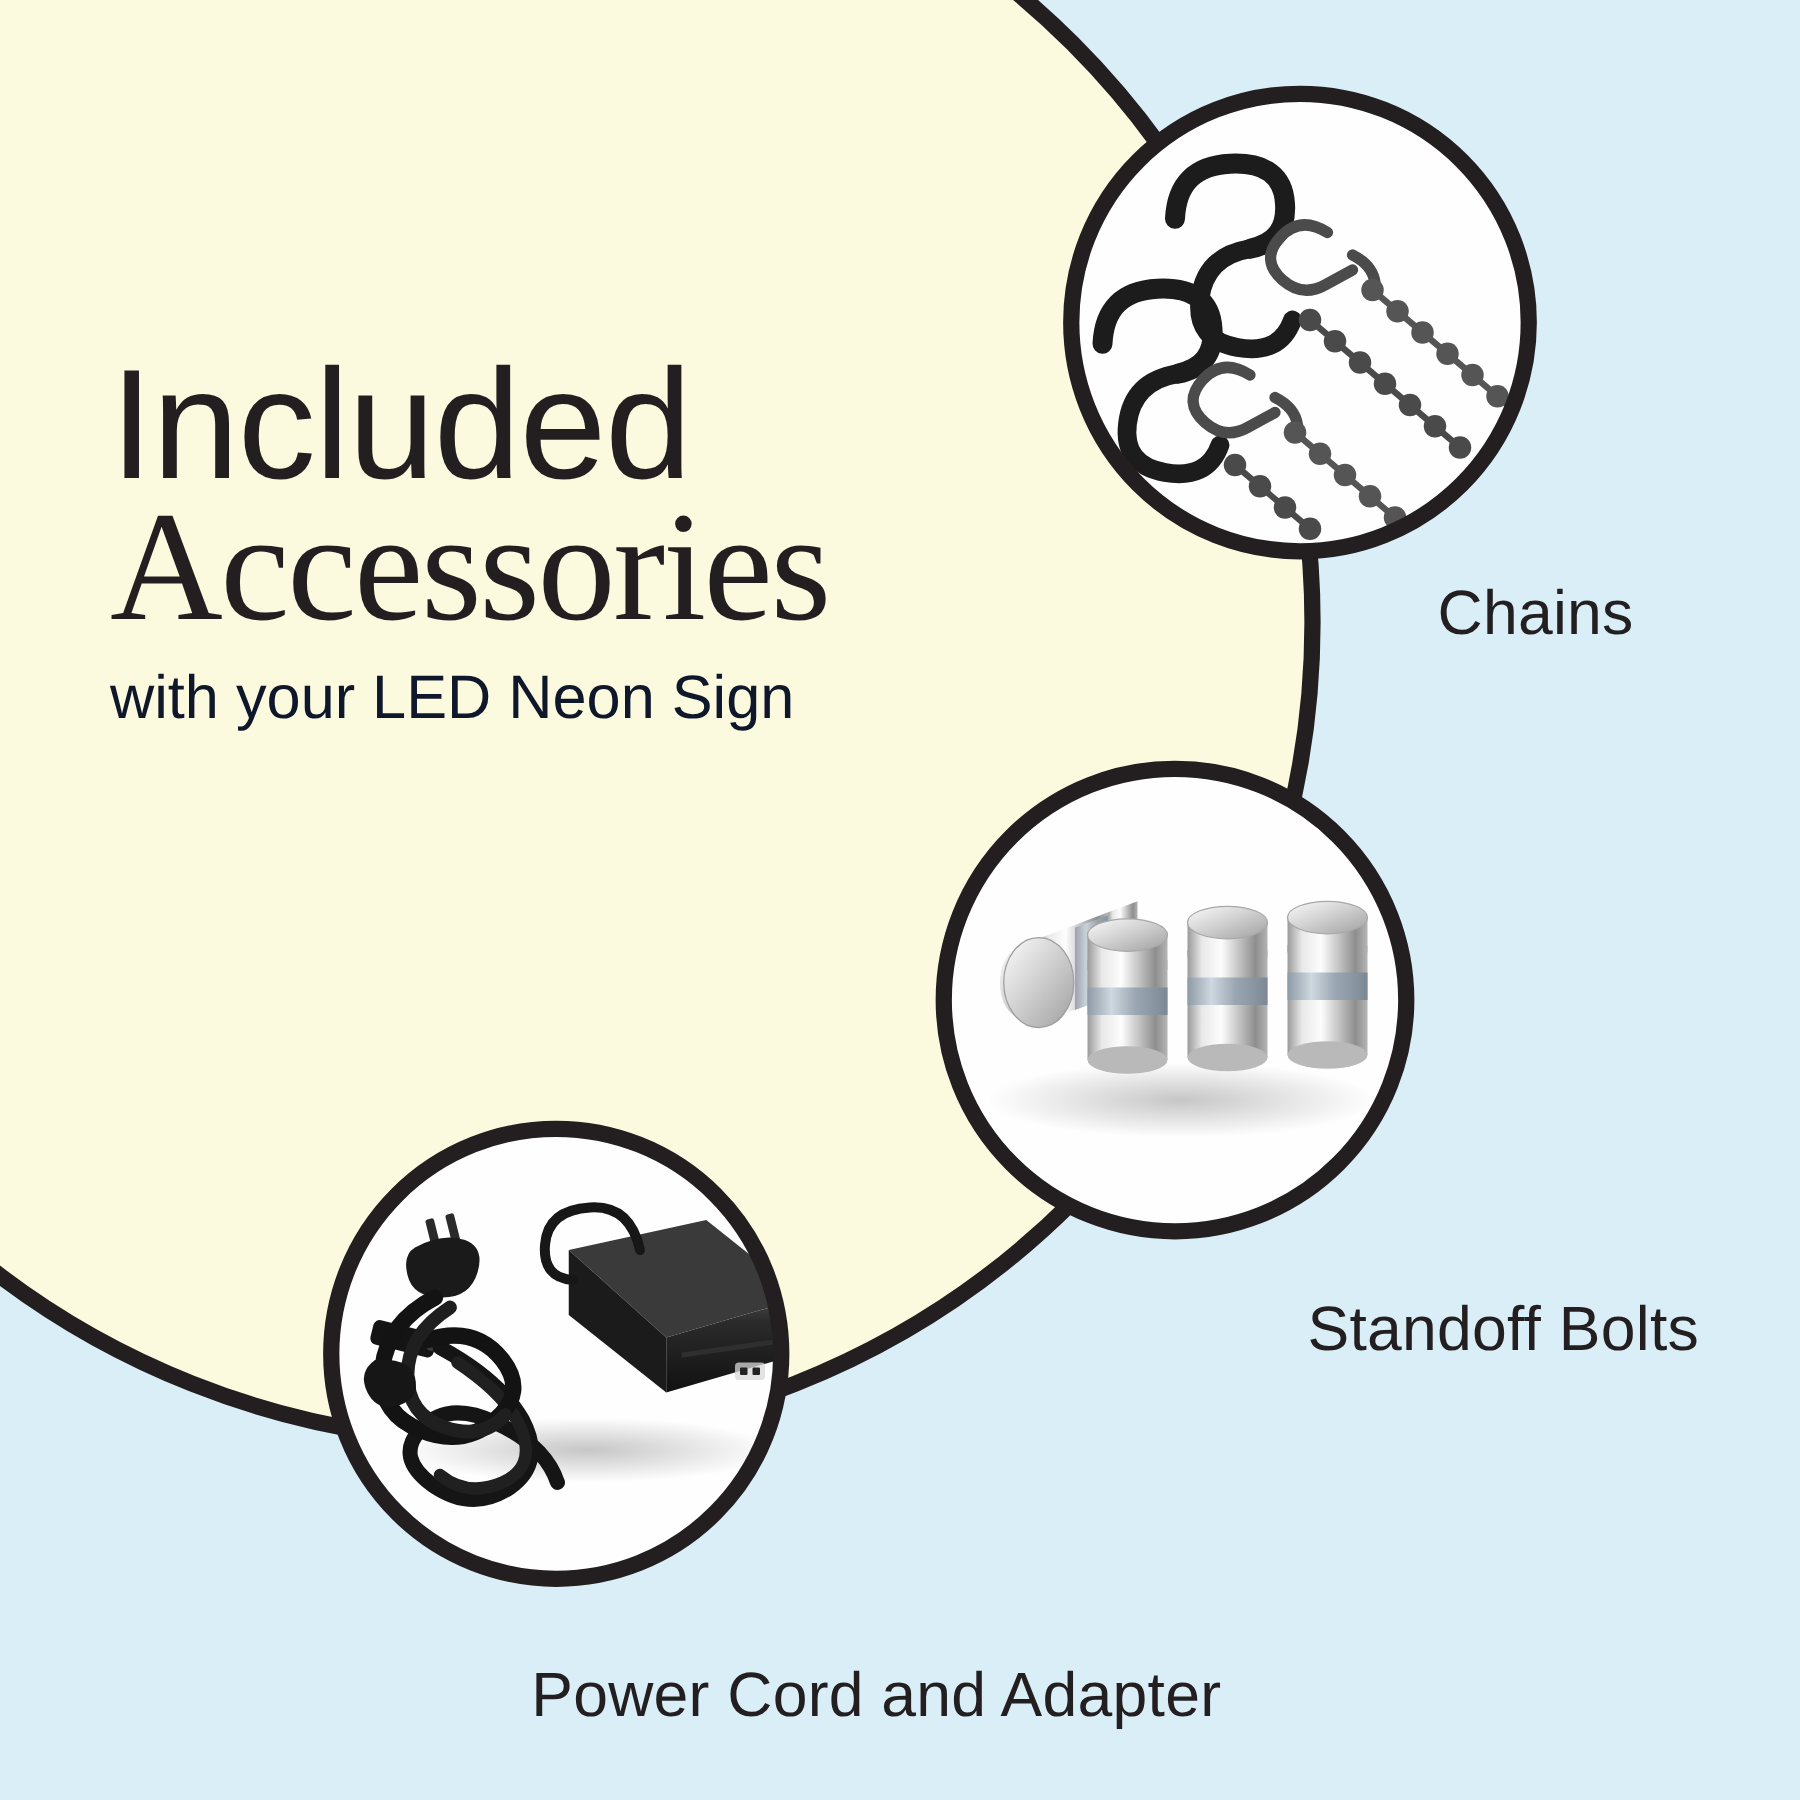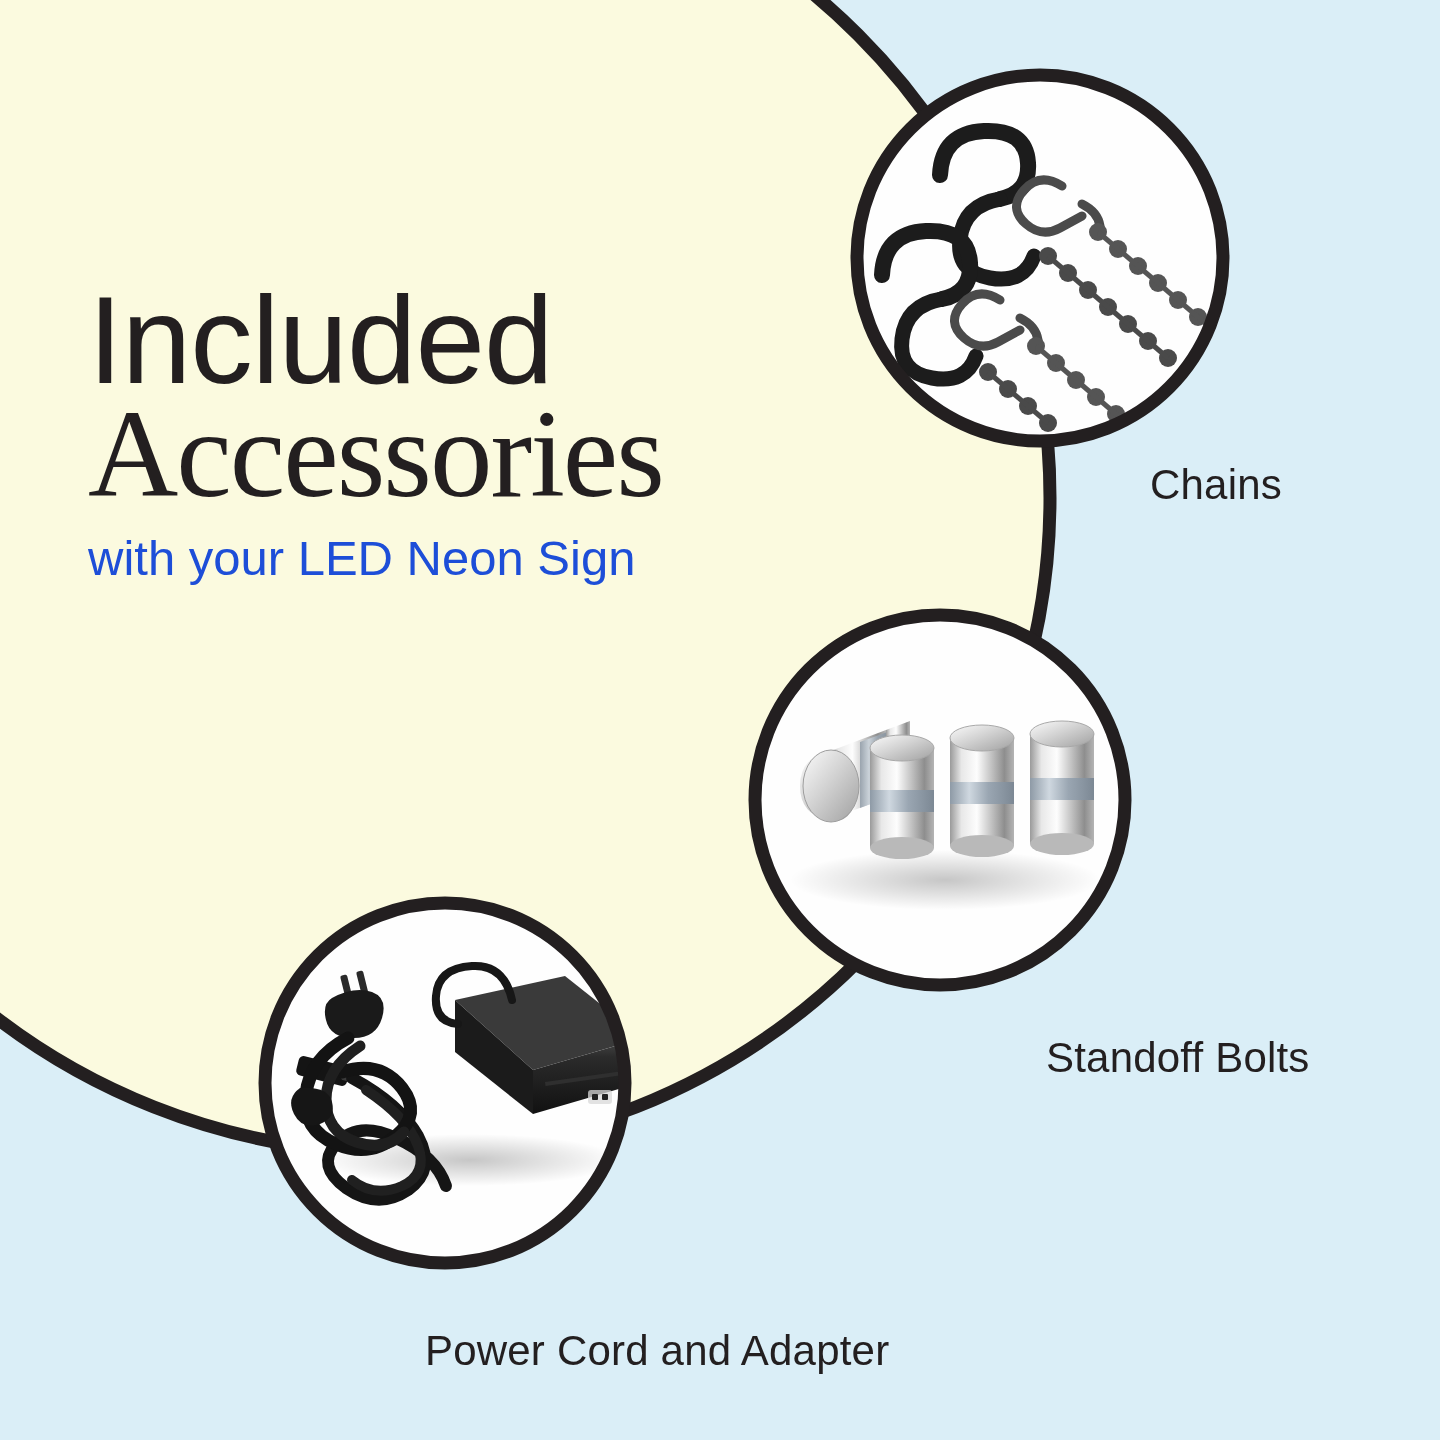--- a/index.html
+++ b/index.html
@@ -20,21 +20,21 @@
   #art {
     position: absolute;
     left: 0;
     top: 0;
     width: 1440px;
     height: 1440px;
   }
   .label {
     position: absolute;
     color: #231f20;
-    font-size: 42px;
+    font-size: 50px;
     font-weight: 400;
     letter-spacing: 0.2px;
     white-space: nowrap;
   }
   #label-chains { left: 1150px; top: 461px; }
   #label-standoff { left: 998px; top: 1034px; margin-left: 48px; }
   #label-power { left: 425px; top: 1327px; }
 
   #heading-block {
     position: absolute;
@@ -45,21 +45,21 @@
   .title-line {
     color: #231f20;
     font-size: 125px;
     line-height: 0.92;
     font-weight: 400;
     letter-spacing: -1px;
     white-space: nowrap;
   }
   #title-line-2 { letter-spacing: -2px; font-family: Liberation Serif, serif; }
   #subtitle {
-    color: #1d4ed8;
+    color: #0f172a;
     font-size: 49px;
     line-height: 1;
     font-weight: 400;
     margin-top: 22px;
     white-space: nowrap;
   }
 </style>
 </head>
 <body>
 

